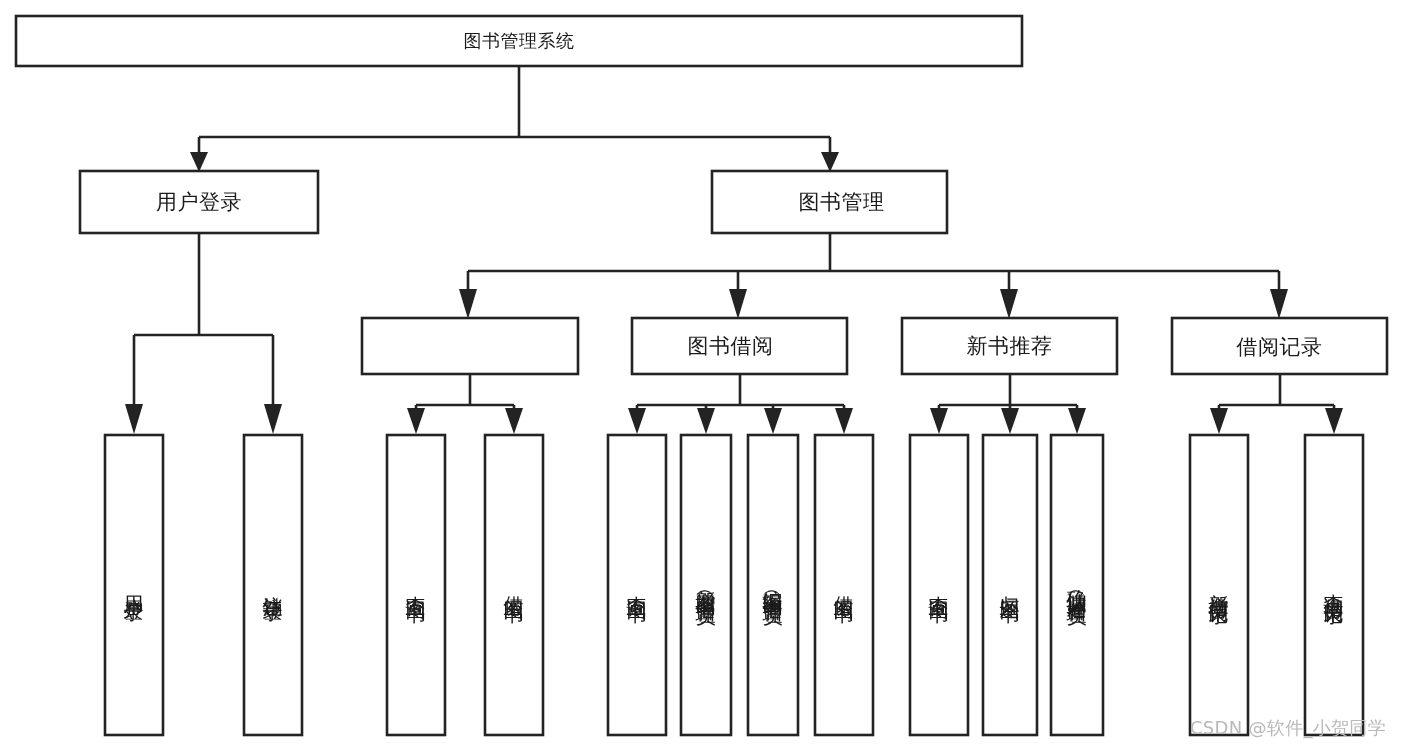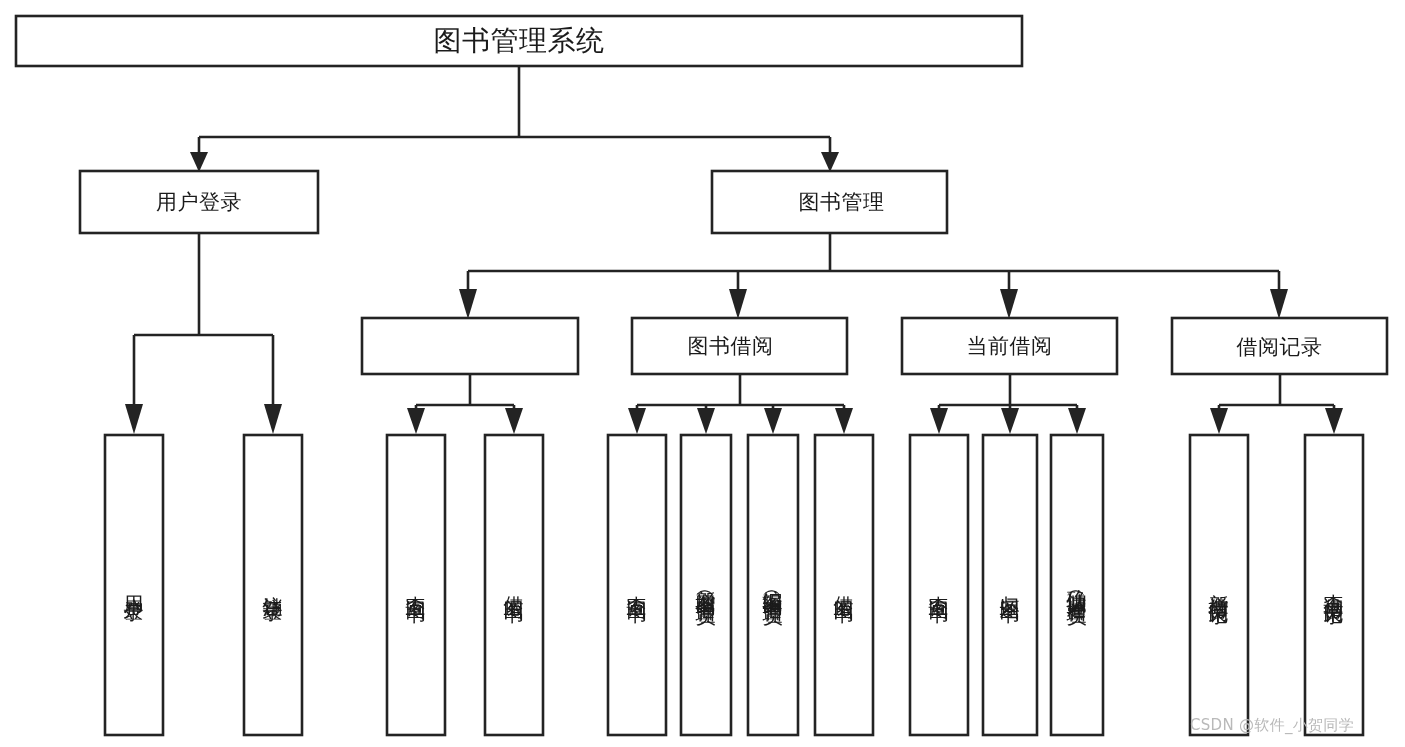--- a/index.html
+++ b/index.html
@@ -55,27 +55,27 @@
     pointer-events: none;
     text-rendering: optimizeLegibility;
   }
   .node-label.vertical {
     writing-mode: vertical-rl;
     text-orientation: upright;
     letter-spacing: 2.5px;
     font-size: 20px;
   }
   .node-label.root-label {
-    font-size: 28px;
+    font-size: 18px;
   }
   .watermark {
     position: absolute;
     left: 1190px;
     top: 716px;
-    font-size: 15px;
+    font-size: 18px;
     color: #b9b9b9;
     font-family: "DejaVu Sans", "Liberation Sans", sans-serif;
     white-space: nowrap;
     letter-spacing: 0.3px;
   }
 </style>
 </head>
 <body>
 
 <div id="diagram-root">
@@ -179,21 +179,21 @@
     <rect class="node-box" x="1190" y="435" width="58" height="300"></rect>
     <rect class="node-box" x="1305" y="435" width="58" height="300"></rect>
   </svg>
 
   <div class="node-label root-label" style="left:16px; top:16px; width:1006px; height:50px;">图书管理系统</div>
 
   <div class="node-label" style="left:80px; top:171px; width:238px; height:62px;">用户登录</div>
   <div class="node-label" style="left:712px; top:171px; width:235px; height:62px;margin-left:12px;">图书管理</div>
 
   <div class="node-label" style="left:632px; top:318px; width:197px; height:56px;">图书借阅</div>
-  <div class="node-label" style="left:902px; top:318px; width:215px; height:56px;">当前借阅</div>
+  <div class="node-label" style="left:902px; top:318px; width:215px; height:56px;">新书推荐</div>
   <div class="node-label" style="left:1172px; top:318px; width:215px; height:59px;">借阅记录</div>
 
   <div class="node-label vertical" style="left:105px; top:435px; width:58px; height:300px;">用户登录</div>
   <div class="node-label vertical" style="left:244px; top:435px; width:58px; height:300px;">注销登录</div>
   <div class="node-label vertical" style="left:387px; top:435px; width:58px; height:300px;">查询图书</div>
   <div class="node-label vertical" style="left:485px; top:435px; width:58px; height:300px;">借阅图书</div>
   <div class="node-label vertical" style="left:608px; top:435px; width:58px; height:300px;">查询图书</div>
   <div class="node-label vertical" style="left:681px; top:435px; width:50px; height:300px;">新增图书（管理员）</div>
   <div class="node-label vertical" style="left:748px; top:435px; width:50px; height:300px;">编辑图书（管理员）</div>
   <div class="node-label vertical" style="left:815px; top:435px; width:58px; height:300px;">借阅图书</div>

